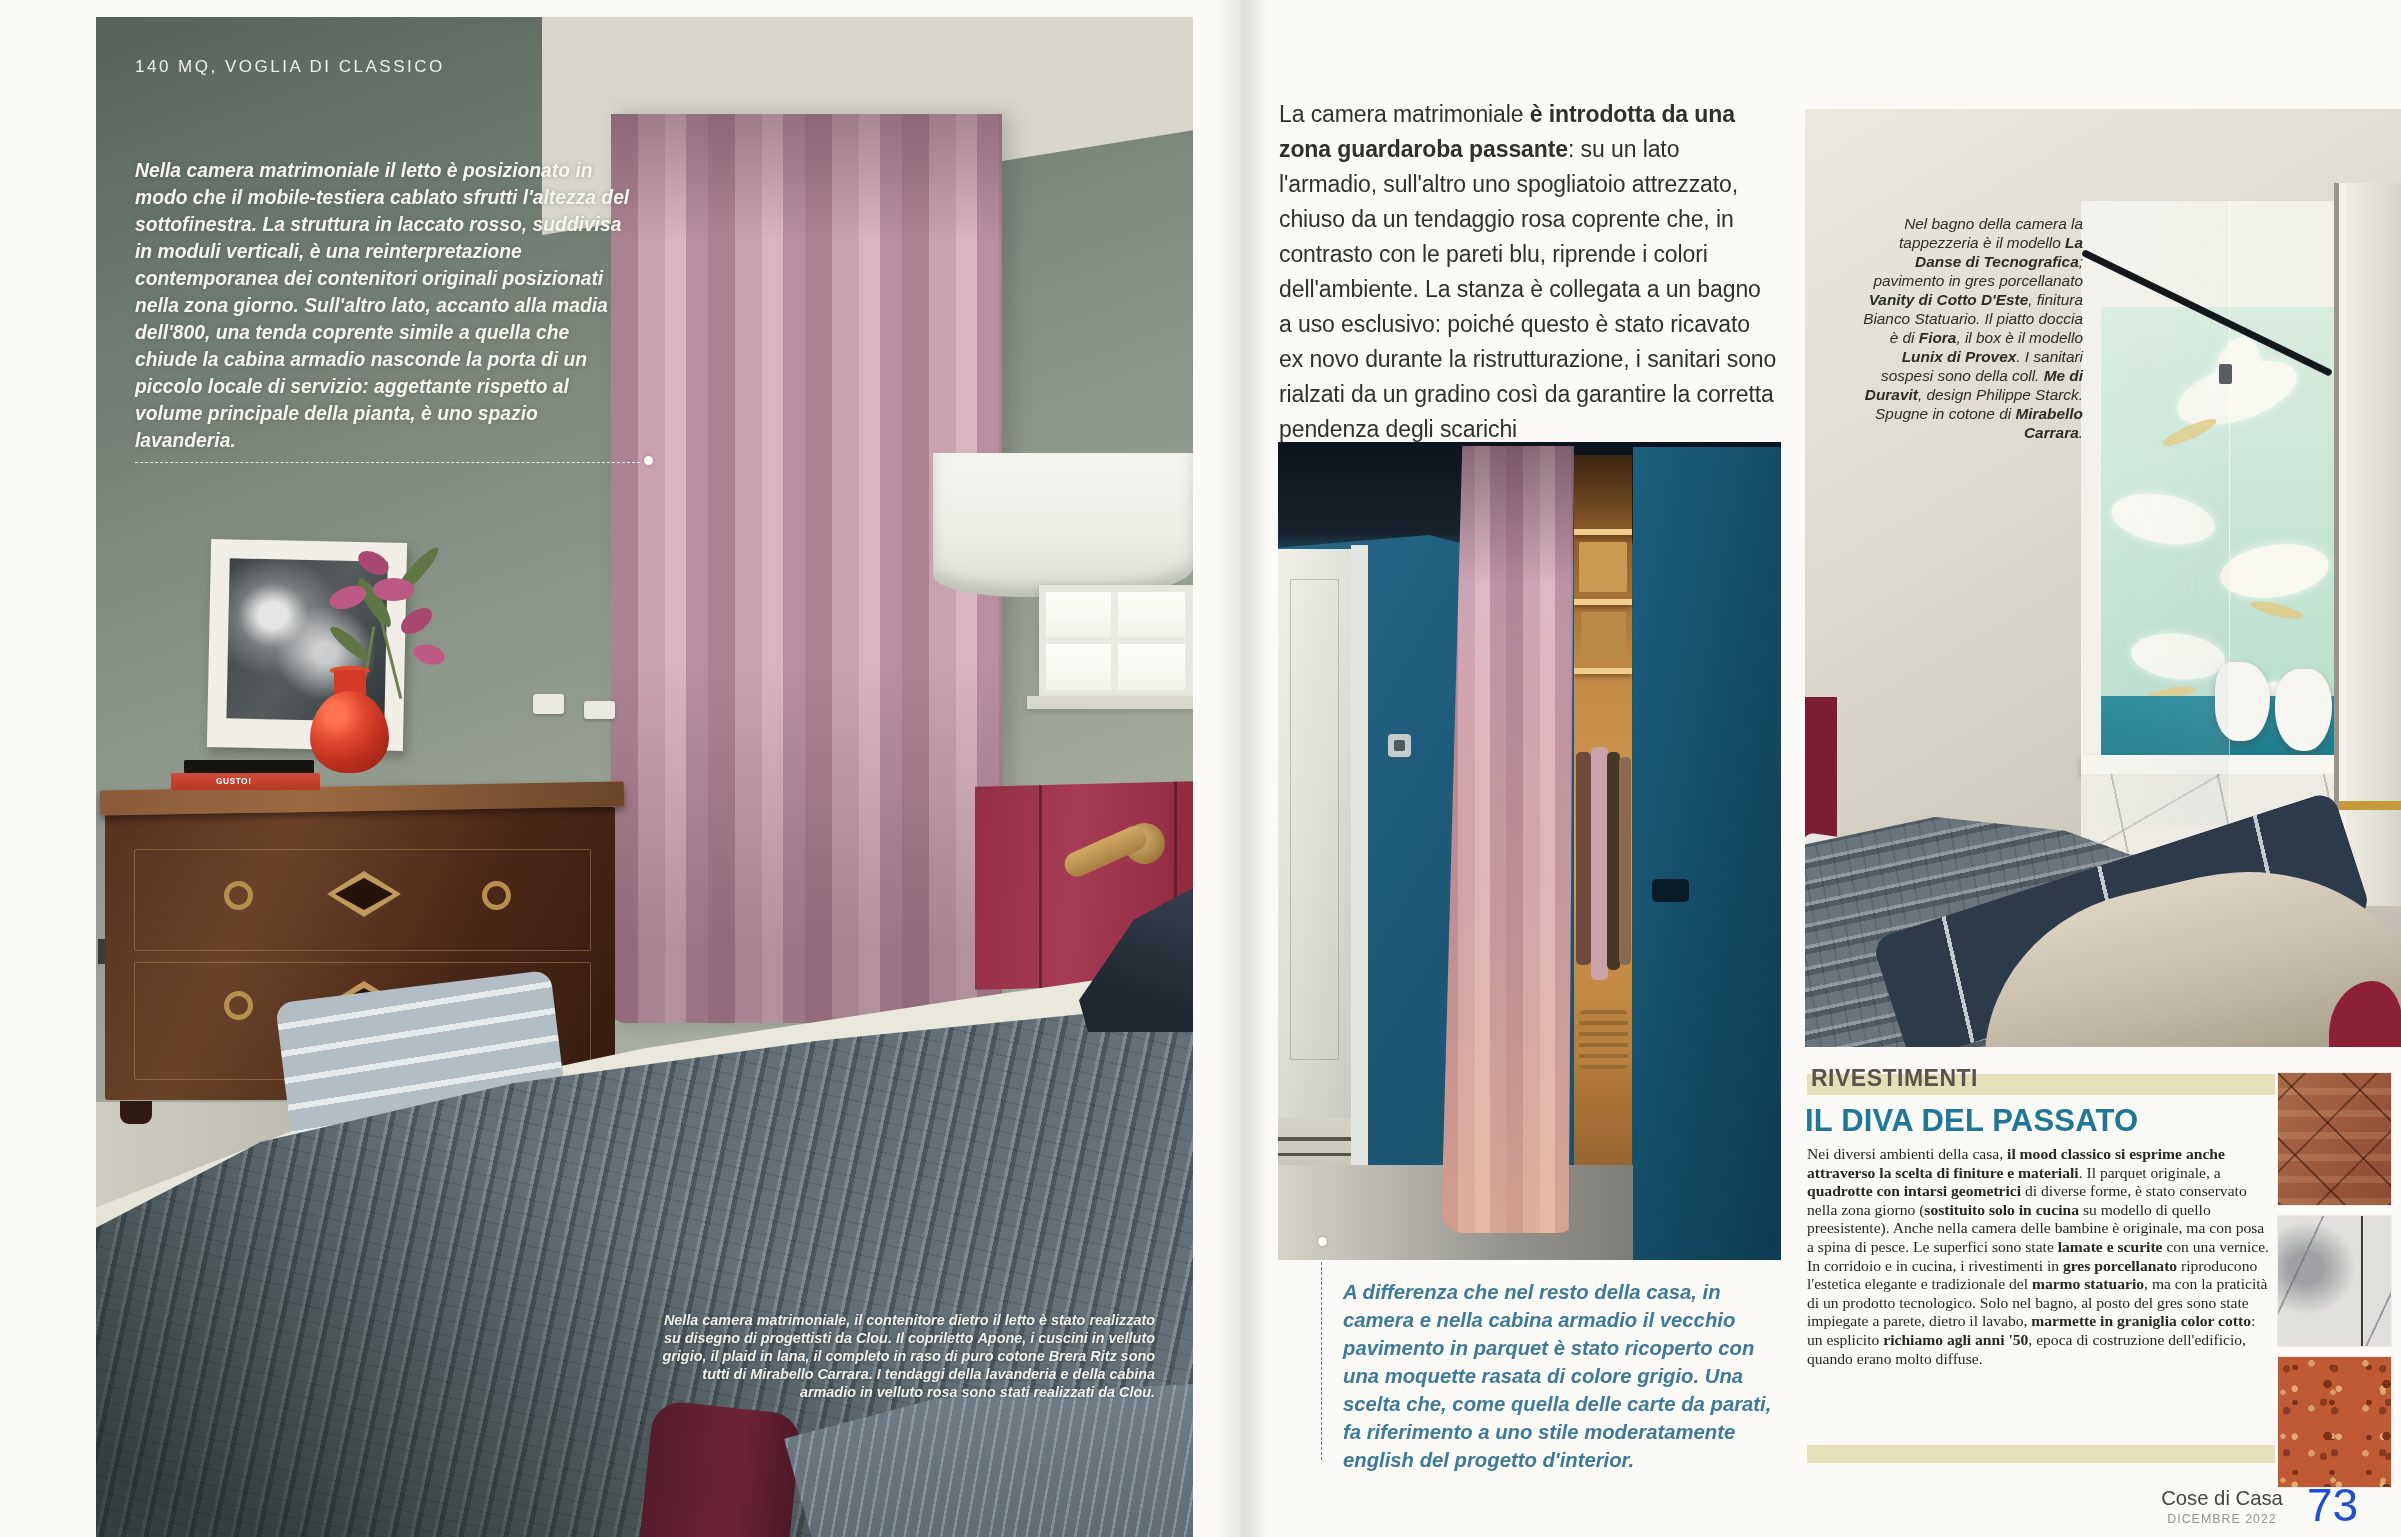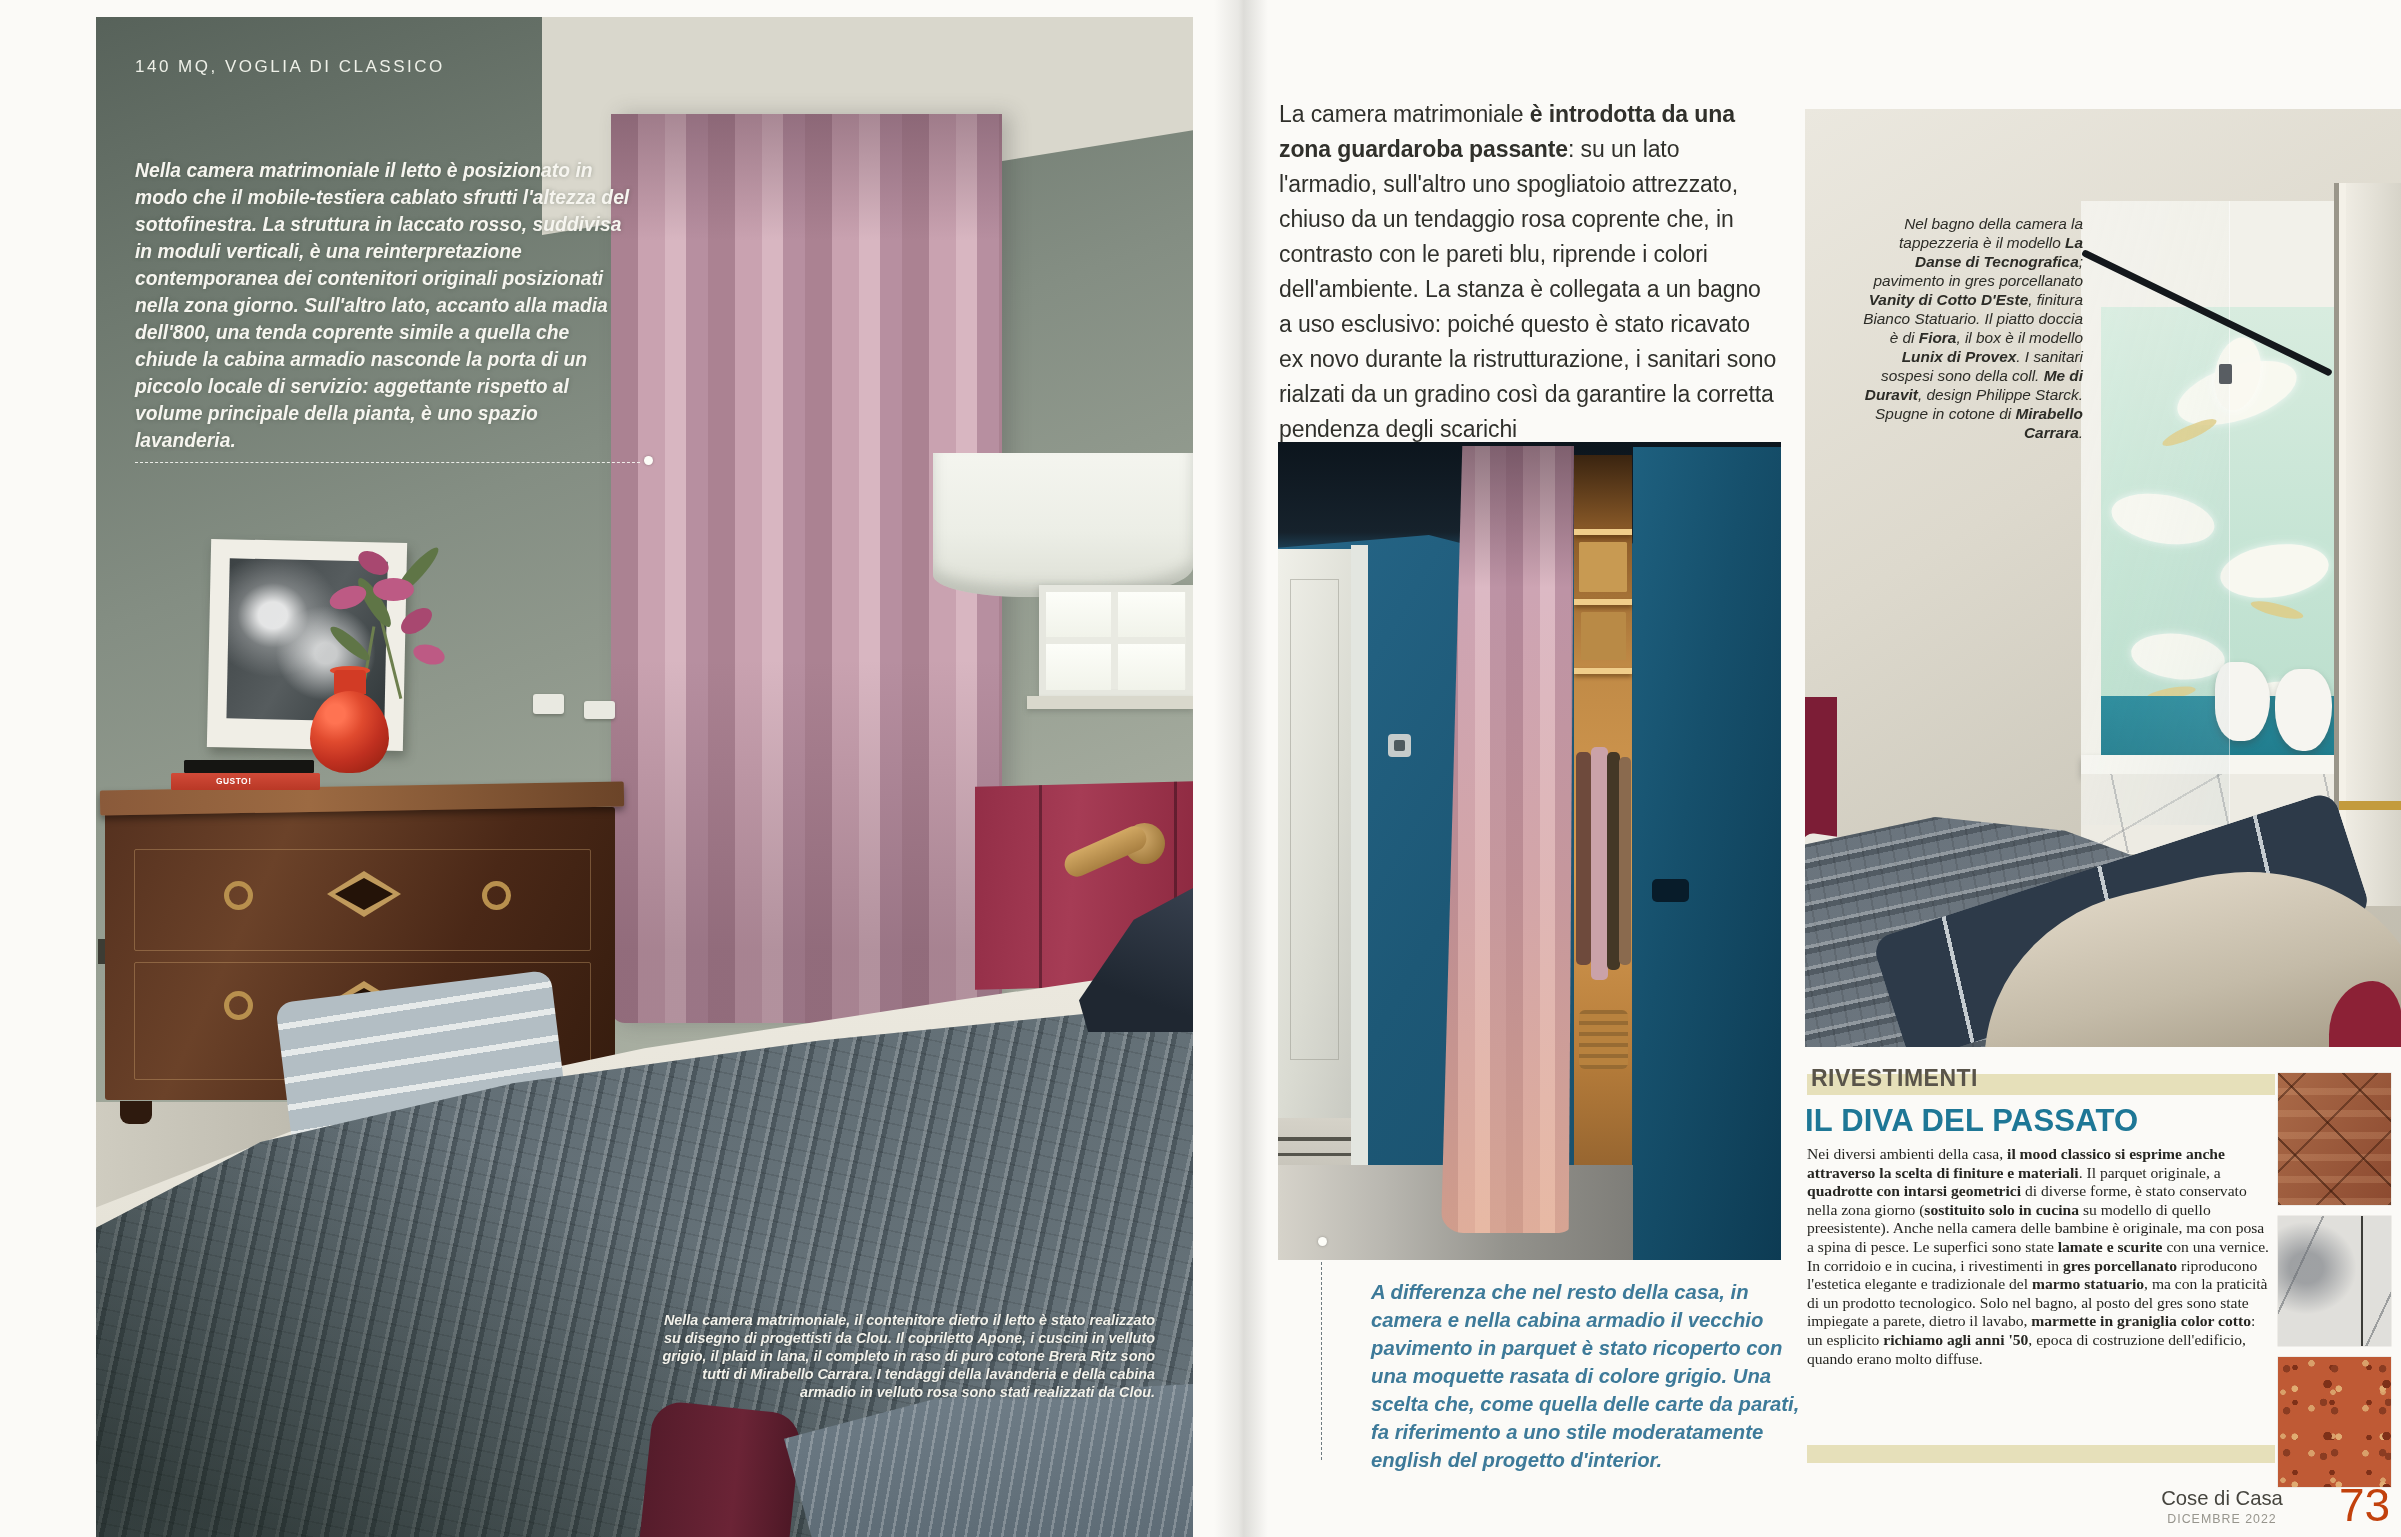--- a/index.html
+++ b/index.html
@@ -17,21 +17,21 @@
            text-align:right;text-shadow:0 0 3px rgba(10,15,15,.5);}
   .intro{font-size:23px;line-height:35px;color:#30302b;letter-spacing:-0.1px;}
   .intro b,.cap-bath b,.cap-bed b,.side-body b{font-weight:bold;}
   .cap-bath{font-size:15.4px;line-height:19px;font-style:italic;color:#2c2c27;text-align:right;}
   .cap-blue{font-size:20.3px;line-height:28px;font-style:italic;font-weight:600;color:#3d7a99;}
   .side-kicker{font-size:23px;font-weight:800;letter-spacing:0.5px;color:#59544a;}
   .side-title{font-size:31px;font-weight:800;letter-spacing:0.2px;color:#1e7796;}
   .side-body{font-family:"Liberation Serif","DejaVu Serif",serif;font-size:15.6px;line-height:18.6px;color:#262622;}
   .foot-mag{font-size:20.3px;color:#46453f;}
   .foot-issue{font-size:12.4px;color:#97958d;letter-spacing:1px;margin-top:2px;}
-  .foot-num{font-size:46px;color:#c2410c;margin-left:32px;}
+  .foot-num{font-size:46px;color:#1d4ed8;}
 
   .dash-h{border-top:1.5px dashed rgba(250,250,245,.9);}
   .dash-v{border-left:1.5px dashed #6e7a80;}
   .dot{width:9px;height:9px;border-radius:50%;background:#fdfdf8;box-shadow:0 0 3px rgba(0,0,0,.25);}
 
   
   .wall-left{inset:0;background:linear-gradient(160deg,#57625a 0%,#6d786e 15%,#848e83 32%,#9aa295 52%,#b0b5a8 72%,#c6cabf 92%);}
   .ceiling-left{background:#d9d7cc;clip-path:polygon(0 100%,100% 52%,100% 0,0 0);}
   .curtain-left{background:
      linear-gradient(180deg,rgba(90,60,75,.38) 0%,rgba(90,60,75,0) 14%,rgba(0,0,0,0) 60%,rgba(80,50,65,.28) 92%),
@@ -292,21 +292,21 @@
     <div class="abs panel-r" style="left:355px;top:5px;width:148px;height:813px;">
       <div class="abs handle" style="left:19px;top:432px;width:37px;height:23px;"></div>
     </div>
 
     <div class="abs floor-mid" style="left:0;top:723px;width:355px;height:95px;"></div>
     <div class="abs curtain-mid" style="left:163px;top:4px;width:133px;height:787px;"></div>
     <div class="abs dot" style="left:40px;top:795px;"></div>
   </div>
 
   <div class="abs dash-v" style="left:1321px;top:1262px;width:0;height:198px;"></div>
-  <div class="abs cap-blue" style="left:1343px;top:1278px;width:436px;margin-left:28px;">A differenza che nel resto della casa, in camera e nella cabina armadio il vecchio pavimento in parquet è stato ricoperto con una moquette rasata di colore grigio. Una scelta che, come quella delle carte da parati, fa riferimento a uno stile moderatamente english del progetto d'interior.</div>
+  <div class="abs cap-blue" style="left:1343px;top:1278px;width:436px;">A differenza che nel resto della casa, in camera e nella cabina armadio il vecchio pavimento in parquet è stato ricoperto con una moquette rasata di colore grigio. Una scelta che, come quella delle carte da parati, fa riferimento a uno stile moderatamente english del progetto d'interior.</div>
 
   <div class="photo" style="left:1805px;top:109px;width:597px;height:938px;">
     <div class="abs wall-right"></div>
 
     <div class="abs opening" style="left:276px;top:92px;width:258px;height:653px;">
       <div class="wallpaper" style="left:20px;top:106px;width:238px;height:505px;">
         <div class="crane" style="left:74px;top:59px;width:124px;height:54px;transform:rotate(-18deg);"></div>
         <div class="crane" style="left:114px;top:30px;width:45px;height:74px;transform:rotate(12deg);"></div>
         <div class="crane" style="left:10px;top:188px;width:104px;height:48px;transform:rotate(10deg);"></div>
         <div class="crane" style="left:119px;top:238px;width:109px;height:52px;transform:rotate(-8deg);"></div>

